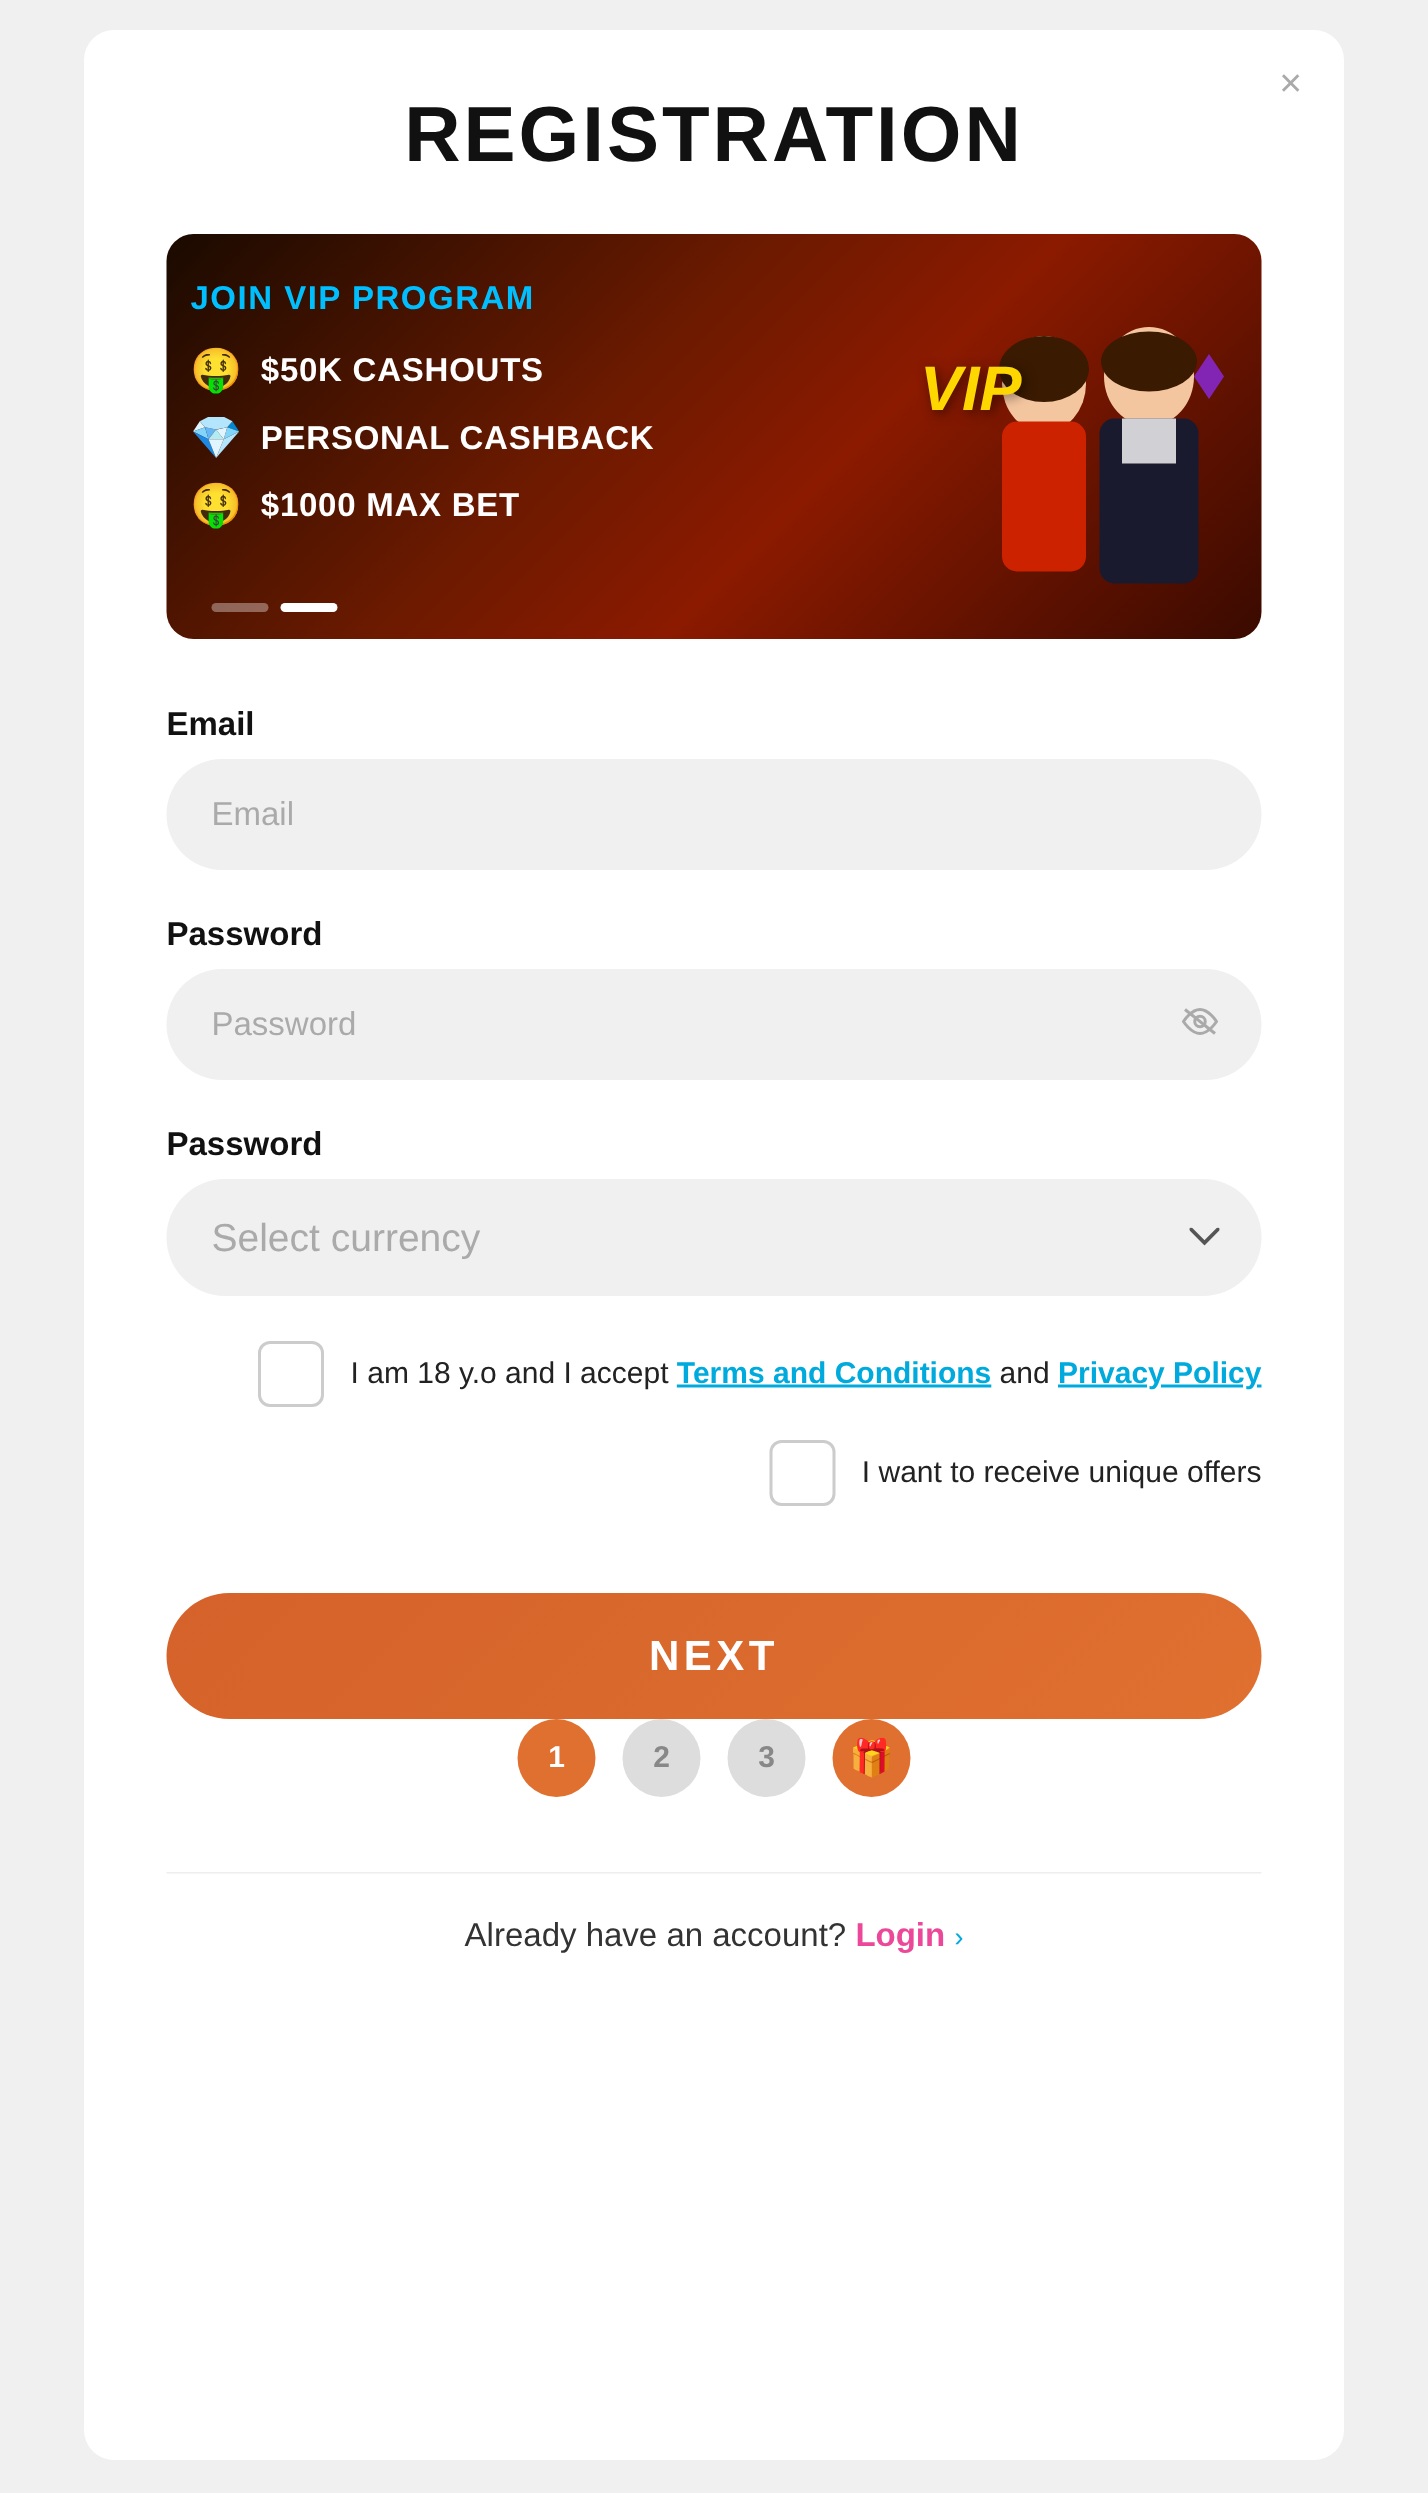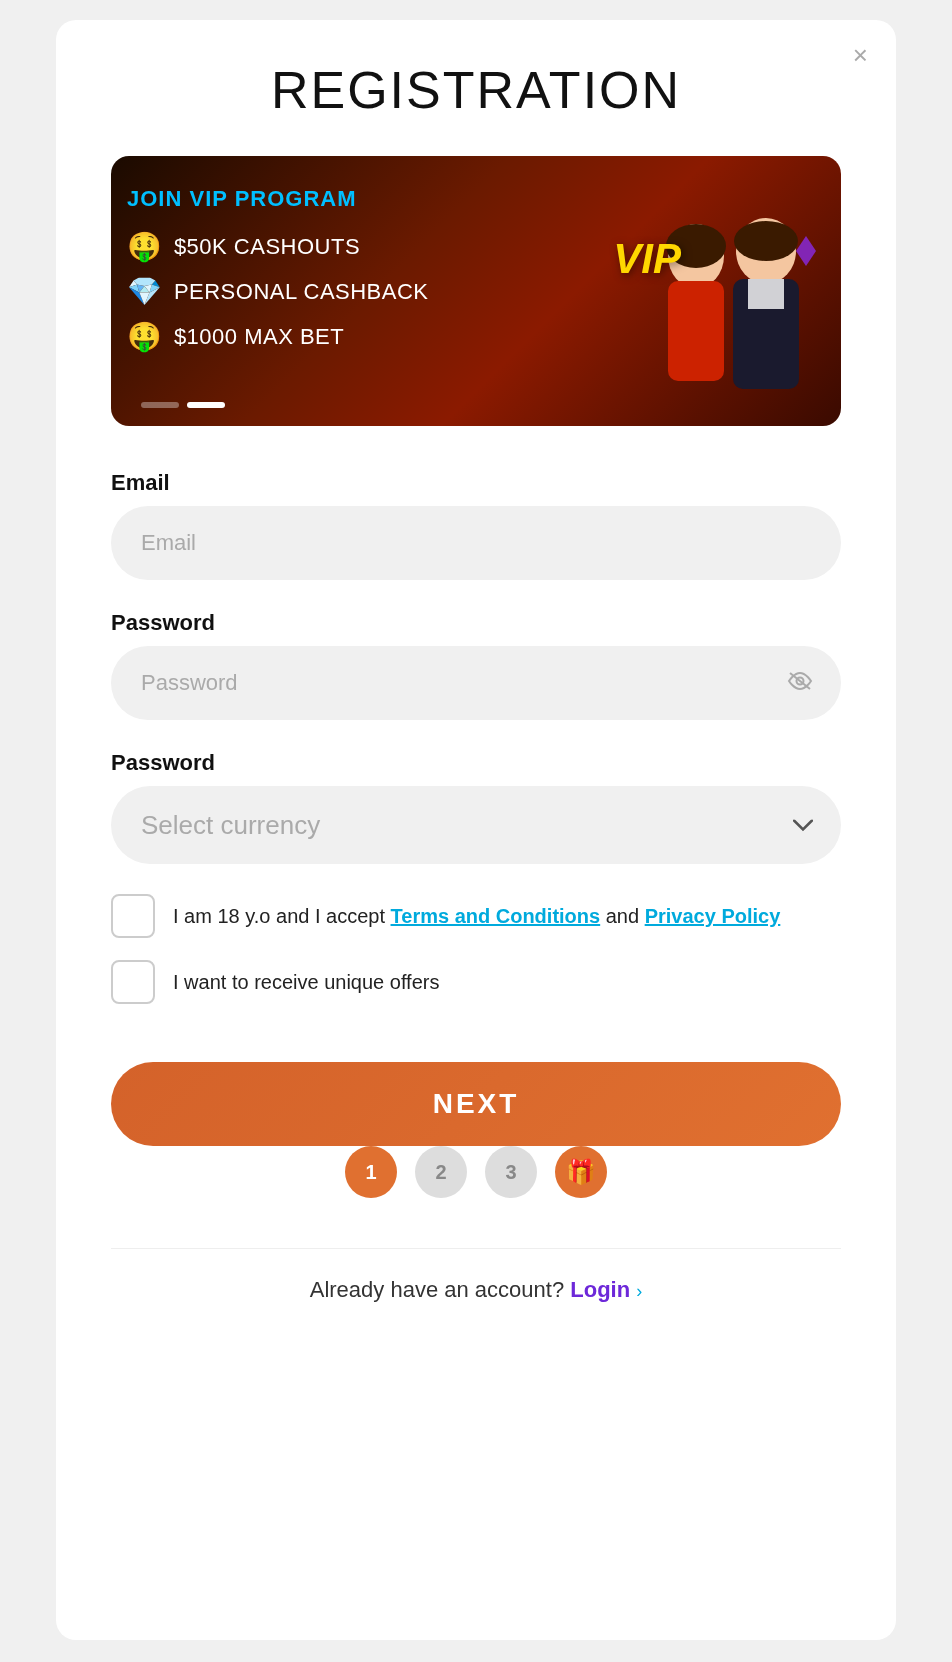--- a/index.html
+++ b/index.html
@@ -30,21 +30,21 @@
       background: none;
       border: none;
       font-size: 26px;
       color: #aaa;
       cursor: pointer;
       line-height: 1;
     }
     .title {
       text-align: center;
       font-size: 52px;
-      font-weight: 400;
+      font-weight: 700;
       letter-spacing: 2px;
       color: #111;
       margin-bottom: 36px;
     }
     
     .banner {
       border-radius: 18px;
       overflow: hidden;
       background: linear-gradient(135deg, #1a0a00 0%, #6b1a00 40%, #8b1a00 60%, #3a0a00 100%);
       height: 270px;
@@ -70,21 +70,21 @@
       align-items: center;
       gap: 12px;
       margin-bottom: 12px;
     }
     .banner-emoji {
       font-size: 28px;
     }
     .banner-text {
       color: #fff;
       font-size: 22px;
-      font-weight: 400;
+      font-weight: 700;
       letter-spacing: 0.5px;
     }
     .banner-characters {
       position: absolute;
       right: 20px;
       bottom: 0;
       height: 220px;
       z-index: 2;
       display: flex;
       align-items: flex-end;
@@ -179,20 +179,21 @@
     }
     
     .checkbox-group {
       margin-bottom: 36px;
     }
     .checkbox-item {
       display: flex;
       align-items: center;
       gap: 18px;
       margin-bottom: 22px;
+      justify-content: flex-end;
     }
     .checkbox-box {
       width: 44px;
       height: 44px;
       border: 2px solid #ccc;
       border-radius: 8px;
       flex-shrink: 0;
       cursor: pointer;
       background: #fff;
     }
@@ -252,21 +253,21 @@
     }
     
     .footer-login {
       text-align: center;
       font-size: 22px;
       color: #333;
       border-top: 1px solid #eee;
       padding-top: 28px;
     }
     .footer-login .login-link {
-      color: #6d28d9;
+      color: #ec4899;
       font-weight: 600;
       text-decoration: none;
     }
     .footer-login .chevron-right {
       color: #00aadd;
       font-size: 18px;
     }
   </style>
 </head>
 <body>

